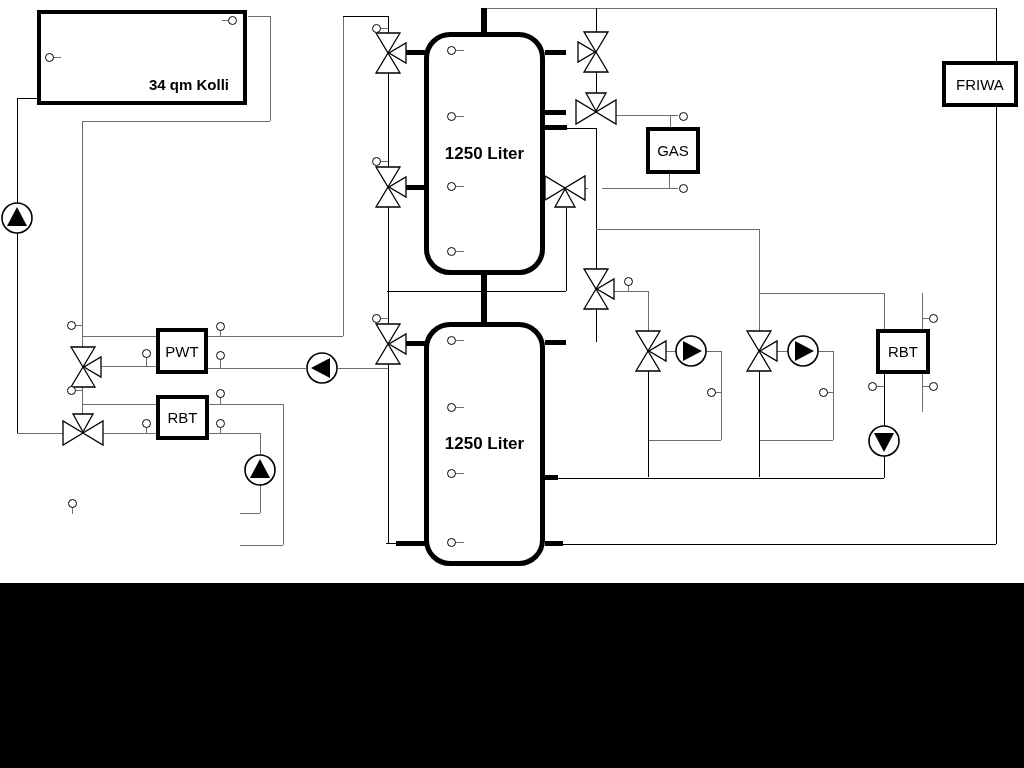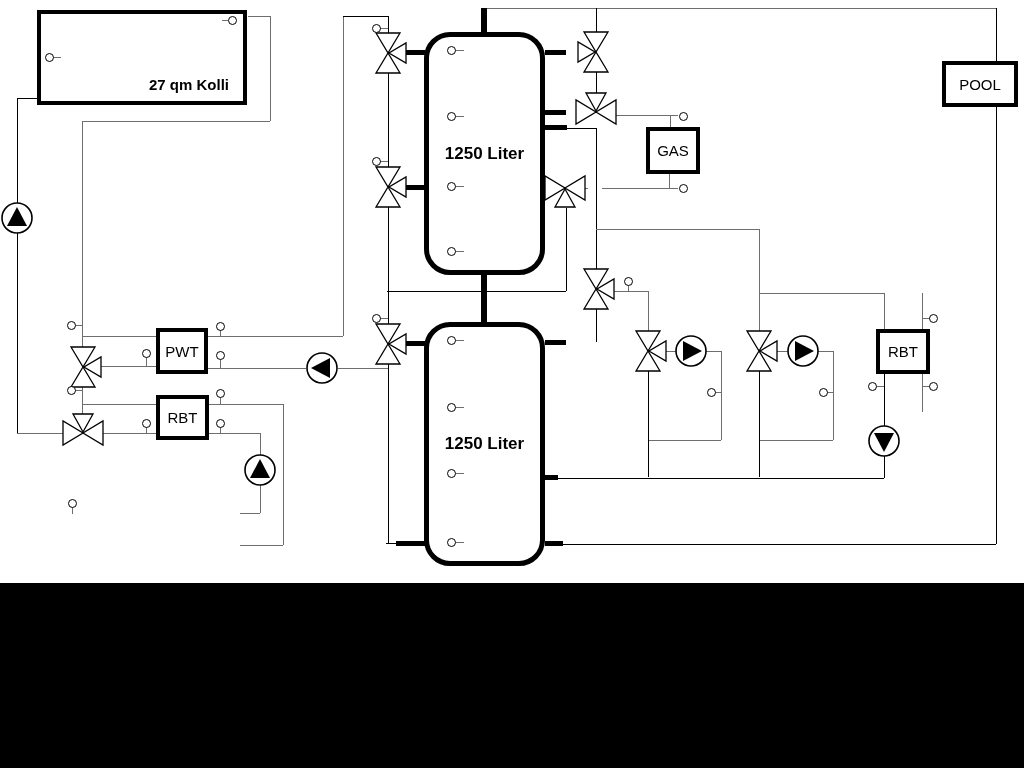--- a/index.html
+++ b/index.html
@@ -199,33 +199,33 @@
   <svg class="cmp" style="left:786px;top:334px" width="34" height="34">
       <use href="#pc"></use>
       <use href="#ptR"></use>
     </svg>
   <svg class="cmp" style="left:867px;top:424px" width="34" height="34">
       <use href="#pc"></use>
       <use href="#ptD"></use>
     </svg>
 
   <div class="collector" style="left:37px;top:10px;width:210px;height:95px">
-    <span class="lbl">27 qm Kolli</span>
+    <span class="lbl">34 qm Kolli</span>
   </div>
   <div class="tank" style="left:424px;top:32px;width:121px;height:243px">
     <span>1250 Liter</span>
   </div>
   <div class="tank" style="left:424px;top:322px;width:121px;height:244px">
     <span>1250 Liter</span>
   </div>
   <div class="box" style="left:646px;top:127px;width:54px;height:47px">
     <span>GAS</span>
   </div>
   <div class="box" style="left:942px;top:61px;width:76px;height:46px">
-    <span>POOL</span>
+    <span>FRIWA</span>
   </div>
   <div class="box" style="left:156px;top:328px;width:52px;height:46px">
     <span>PWT</span>
   </div>
   <div class="box" style="left:156px;top:395px;width:53px;height:45px">
     <span>RBT</span>
   </div>
   <div class="box" style="left:876px;top:329px;width:54px;height:45px">
     <span>RBT</span>
   </div>

